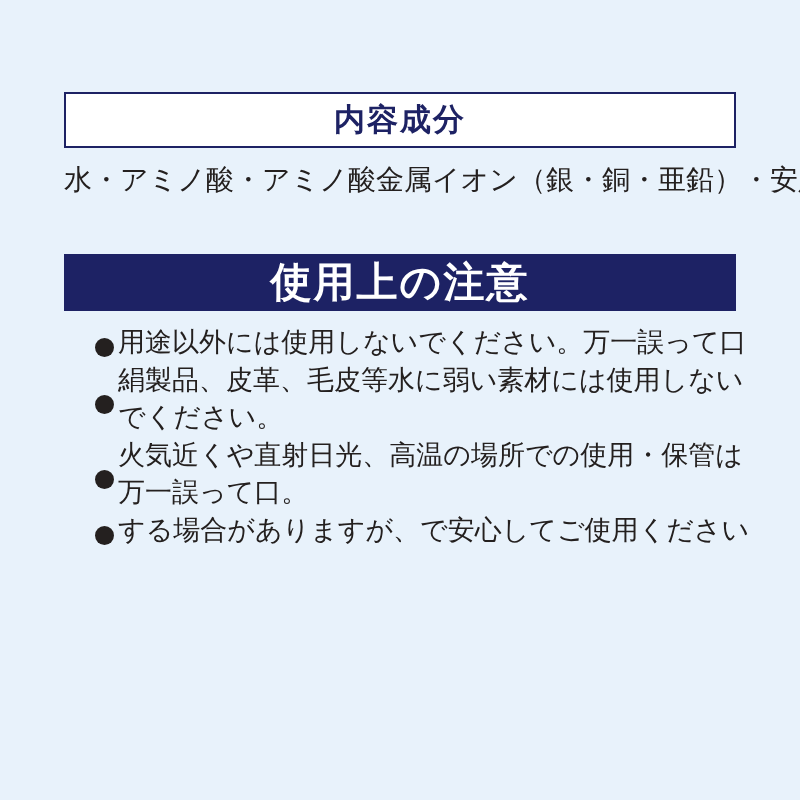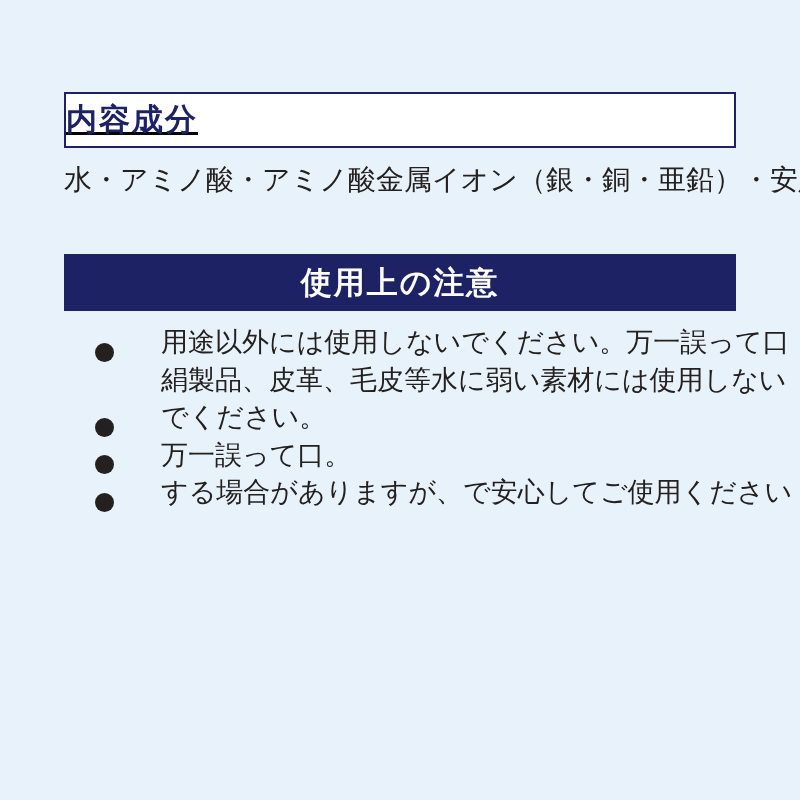--- a/index.html
+++ b/index.html
@@ -21,21 +21,21 @@
     width: 672px;
   }
   
   .box-header {
     margin-top: 92px;
     height: 52px;
     background: #ffffff;
     border: 2px solid #1d2264;
     display: flex;
     align-items: center;
-    text-decoration: underline;
+    justify-content: center;
   }
   .box-header .title {
     margin: 0;
     font-size: 31px;
     font-weight: bold;
     color: #1d2264;
     letter-spacing: 2px;
     white-space: nowrap;
   }
   .ingredients-line {
@@ -52,35 +52,34 @@
   .bar-header {
     margin-top: 56px;
     height: 57px;
     background: #1d2264;
     display: flex;
     align-items: center;
     justify-content: center;
   }
   .bar-header .title {
     margin: 8px;
-    font-size: 31px;
+    font-size: 41px;
     font-weight: bold;
     color: #ffffff;
     letter-spacing: 2px;
     white-space: nowrap;
   }
   .precautions-list {
     list-style: none;
     margin: 13px 0 0 0;
     padding: 0 0 0 31px;
   }
   .precaution-item {
     display: flex;
-    align-items: flex-end;
-    gap: 43px;
+    align-items: center;
   }
   .bullet {
     flex: none;
     width: 19px;
     height: 19px;
     border-radius: 50%;
     background: #24201f;
     margin: 10px 4px 0 0;
   }
   .lines {
@@ -124,20 +123,21 @@
         <span class="bullet"></span>
         <div class="lines">
           <div class="line">絹製品、皮革、毛皮等水に弱い素材には使用しない</div>
           <div class="line">でください。</div>
         </div>
       </li>
 
       <li class="precaution-item">
         <span class="bullet"></span>
         <div class="lines">
+          <div class="line">火気近くや直射日光、高温の場所での使用・保管は</div>
           <div class="line">万一誤って口。</div>
         </div>
       </li>
 
       <li class="precaution-item">
         <span class="bullet"></span>
         <div class="lines">
           <div class="line">する場合がありますが、で安心してご使用ください</div>
         </div>
       </li>

